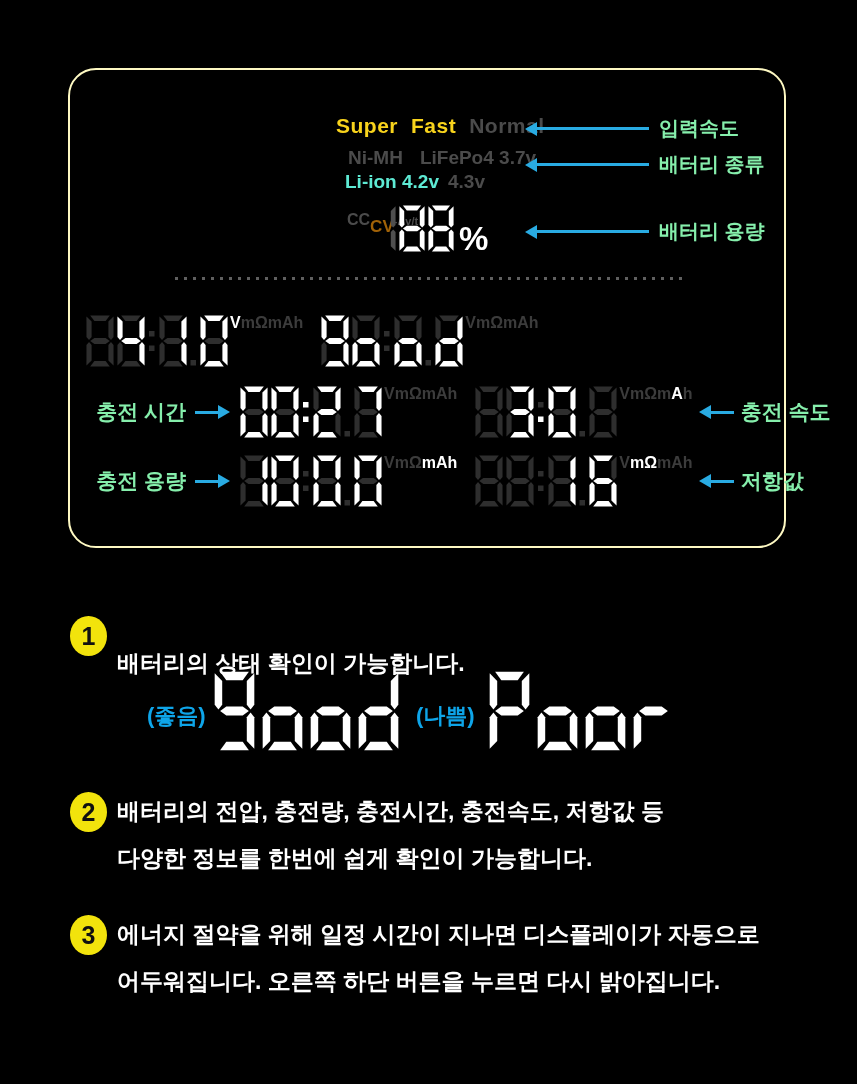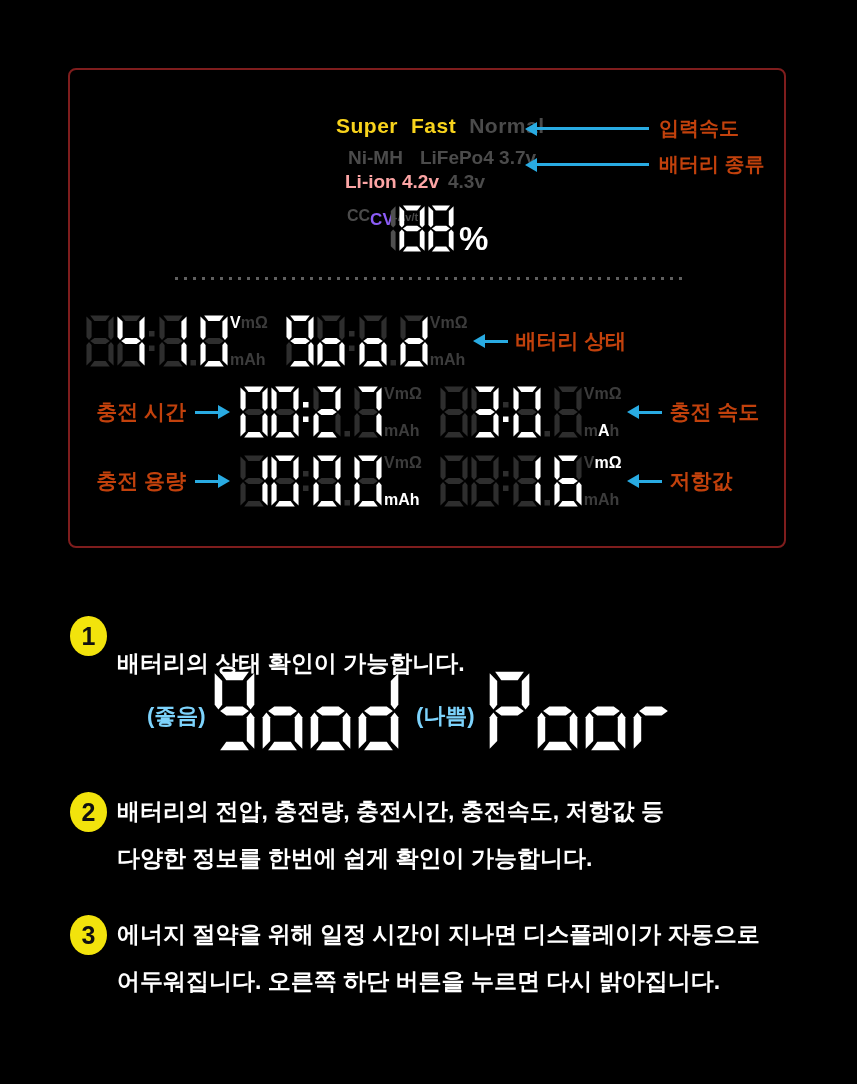--- a/index.html
+++ b/index.html
@@ -1,40 +1,40 @@
 <!DOCTYPE html>
 <html><head>
 <meta charset="utf-8">
 <style>
   *{margin:0;padding:0;box-sizing:border-box}
   html,body{background:#000;}
   body{position:relative;width:857px;height:1084px;overflow:hidden;font-family:"Liberation Sans",sans-serif;}
 
   
   .panel{position:absolute;left:68px;top:68px;width:718px;height:480px;background:#000;
-         border:2px solid #7f1d1d;border-radius:8px;padding-left:47px;}
+         border:2px solid #fef9c3;border-radius:28px;padding-left:47px;}
   .dim{color:#4b4b4b}
-  .lit{color:#fca5a5}
+  .lit{color:#5eead4}
   .accent{color:#f8d31c}
 
   .mode-row{position:absolute;left:266px;top:44px;display:flex;gap:13px;font-size:21px;font-weight:800;letter-spacing:.5px}
   .type-row1{position:absolute;left:278px;top:77px;display:flex;gap:17px;font-size:19px;font-weight:700}
   .type-row2{position:absolute;left:275px;top:101px;display:flex;gap:9px;font-size:19px;font-weight:700}
 
   .cc-block{position:absolute;left:277px;top:134px;display:flex;flex-direction:row;align-items:center;line-height:1}
   .cc-block .cc{font-size:16px;font-weight:800;color:#4b4b4b}
-  .cc-block .cv{font-size:17px;font-weight:800;color:#8b5cf6;margin-top:7px}
+  .cc-block .cv{font-size:17px;font-weight:800;color:#a16207;margin-top:14px}
   .cc-block .dvt{font-size:11px;font-weight:800;color:#4b4b4b;margin-top:3px}
 
   .pct-wrap{position:absolute;left:300px;top:135px;display:flex;align-items:flex-end}
   .pct-sign{font-size:33px;font-weight:800;color:#fff;margin-left:5px;line-height:.78}
 
   
   .callout{position:absolute;left:455px;display:flex;align-items:center;gap:10px}
-  .co-label,.lbl{color:#c2410c;font-weight:800;white-space:nowrap}
+  .co-label,.lbl{color:#86efac;font-weight:800;white-space:nowrap}
   .co-label{font-size:20px}
   .arrow{display:inline-flex;align-items:center}
   .arrow .line{display:inline-block;height:3px;background:#29abe2}
   .head-l{width:0;height:0;border-top:7px solid transparent;border-bottom:7px solid transparent;border-right:12px solid #29abe2}
   .head-r{width:0;height:0;border-top:7px solid transparent;border-bottom:7px solid transparent;border-left:12px solid #29abe2}
 
   .dotted{position:absolute;left:105px;top:207px;width:508px;height:3px;
           background:repeating-linear-gradient(to right,#606060 0 3px,transparent 3px 9px)}
 
   
@@ -43,33 +43,33 @@
   .lbl-l{width:154px;display:flex;justify-content:flex-end;align-items:center;gap:9px}
   .lbl-r{display:flex;align-items:center;gap:7px;margin-left:6px}
 
   .lcd{display:flex}
   .lcd .digits{display:flex;gap:3px}
   .lcd-sm{margin-left:10px}
   .lcd-sm svg.cell{width:28px;height:52px}
   .lcd-sm svg.sep-colon{width:8px;height:52px}
   .lcd-sm svg.sep-period{width:7px;height:52px}
   .lcd-r{margin-left:18px}
-  .units{display:flex;flex-direction:column;justify-content:space-between;height:52px;margin-left:2px;font-weight:800;font-size:16px;line-height:.95}
+  .units{display:flex;flex-direction:row;justify-content:space-between;height:52px;margin-left:2px;font-weight:800;font-size:16px;line-height:.95}
   .uline{white-space:nowrap}
   .u-lit{color:#fff}
   .u-dim{color:#3c3c3c}
 
   .lcd-pct svg.cell{width:26px;height:47px}
   .lcd-pct .digits{gap:3px}
 
   
   .badge{position:absolute;width:37px;height:40px;border-radius:50%;background:#f2e30c;color:#101010;
          display:flex;align-items:center;justify-content:center;font-size:25px;font-weight:800}
   .sec-line{position:absolute;color:#fff;font-size:23px;font-weight:600;white-space:nowrap;line-height:30px}
-  .gp-label{position:absolute;color:#7dd3fc;font-size:22px;font-weight:700}
+  .gp-label{position:absolute;color:#0ea5e9;font-size:22px;font-weight:700}
   .lcd-big{position:absolute}
   .lcd-big .digits{gap:7px}
   .lcd-big svg.cell{width:41px;height:80px}
 </style>
 </head>
 <body>
 
 <section class="panel">
 
   <div class="mode-row">
@@ -130,20 +130,27 @@
       </span>
     <span class="co-label">입력속도</span>
   </div>
   <div class="callout" style="top:81px">
     <span class="arrow">
         <i class="head-l"></i>
         <i class="line" style="width:112px"></i>
       </span>
     <span class="co-label">배터리 종류</span>
   </div>
+  <div class="callout" style="top:148px">
+    <span class="arrow">
+        <i class="head-l"></i>
+        <i class="line" style="width:112px"></i>
+      </span>
+    <span class="co-label">배터리 용량</span>
+  </div>
 
   <div class="dotted"></div>
 
   <div class="disp-row" style="top:243px">
     <div class="lcd lcd-sm">
         <div class="digits">
           <svg viewBox="0 0 60 104" preserveAspectRatio="none" class="cell">
             <polygon points="9,1 51,1 42,12 18,12" fill="#2e2e2e"></polygon>
             <polygon points="59,3 59,44 53.5,50 48,44 48,13" fill="#2e2e2e"></polygon>
             <polygon points="53.5,54 59,60 59,101 48,91 48,60" fill="#2e2e2e"></polygon>
@@ -236,27 +243,20 @@
             <polygon points="6.5,54 12,60 12,91 1,101 1,60" fill="#ffffff"></polygon>
             <polygon points="1,3 12,13 12,44 6.5,50 1,44" fill="#2e2e2e"></polygon>
             <polygon points="9,52 18,46 42,46 51,52 42,58 18,58" fill="#ffffff"></polygon>
           </svg>
         </div>
         <div class="units">
           <div class="uline"><span class="u-dim">V</span><span class="u-dim">mΩ</span></div>
           <div class="uline"><span class="u-dim">m</span><span class="u-dim">A</span><span class="u-dim">h</span></div>
         </div>
       </div>
-    <div class="lbl-r">
-      <span class="arrow">
-          <i class="head-l"></i>
-          <i class="line" style="width:23px"></i>
-        </span>
-      <span class="lbl">배터리 상태</span>
-    </div>
   </div>
 
   <div class="disp-row" style="top:314px">
     <div class="lbl-l">
       <span class="lbl">충전 시간</span>
       <span class="arrow">
           <i class="line" style="width:23px"></i>
           <i class="head-r"></i>
         </span>
     </div>

